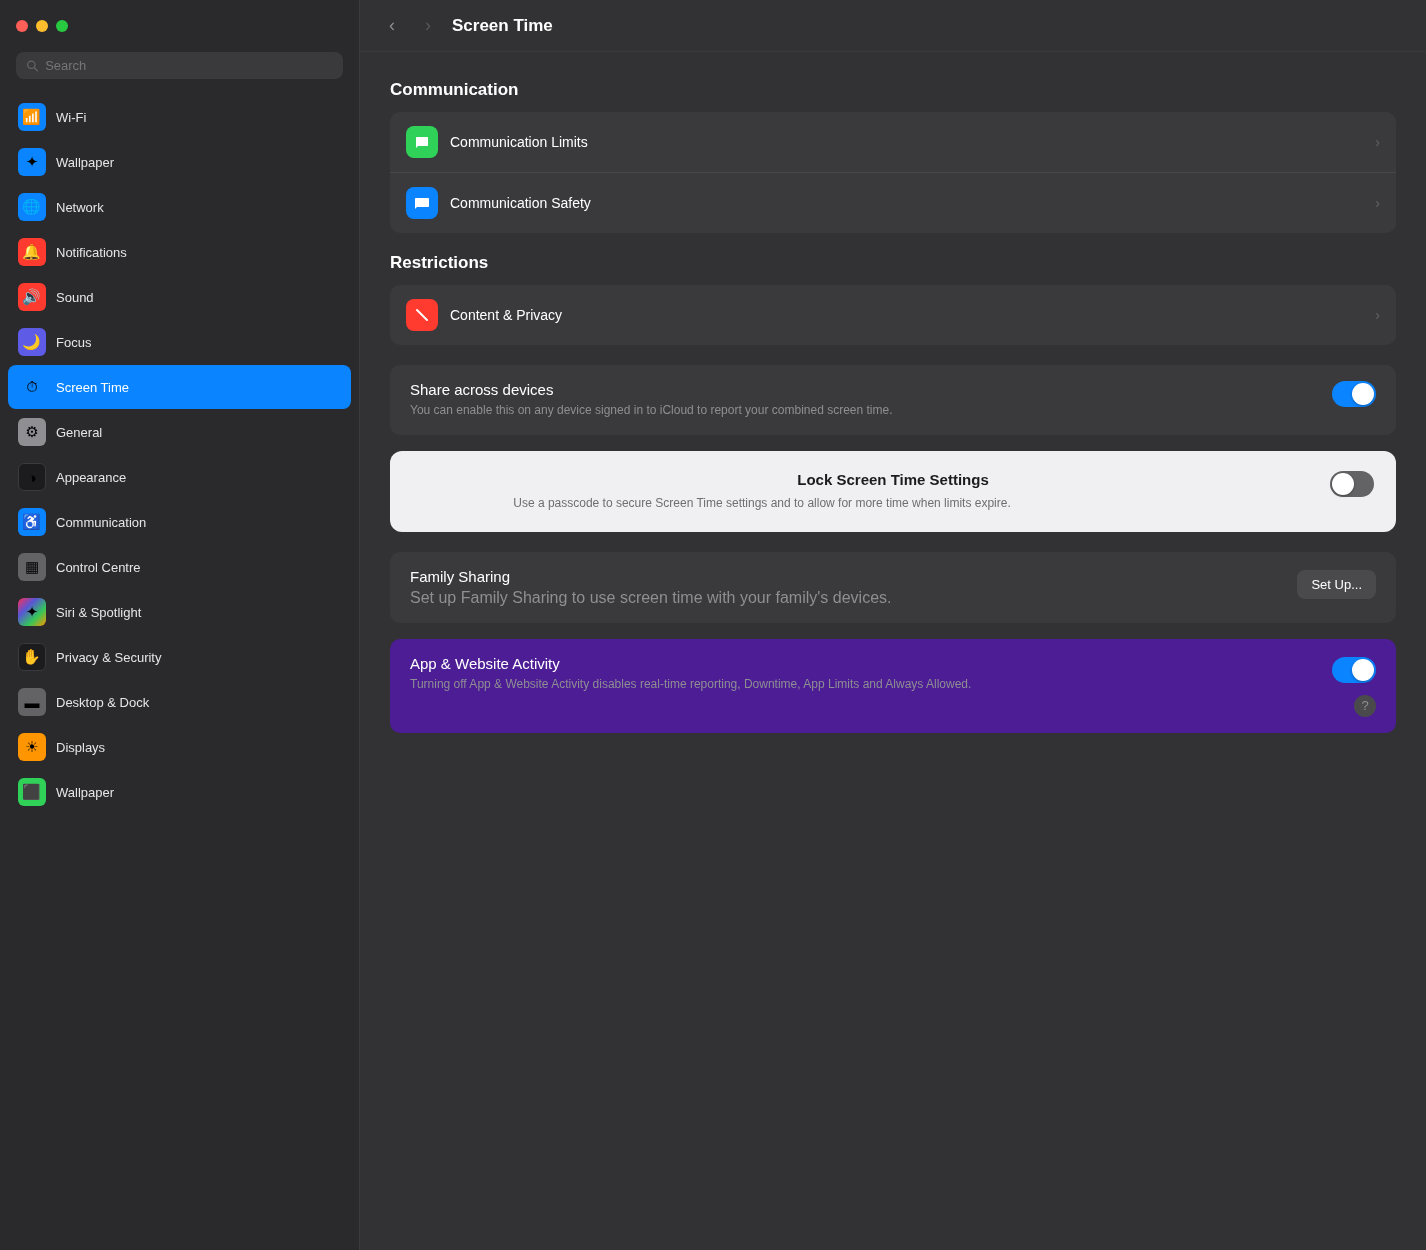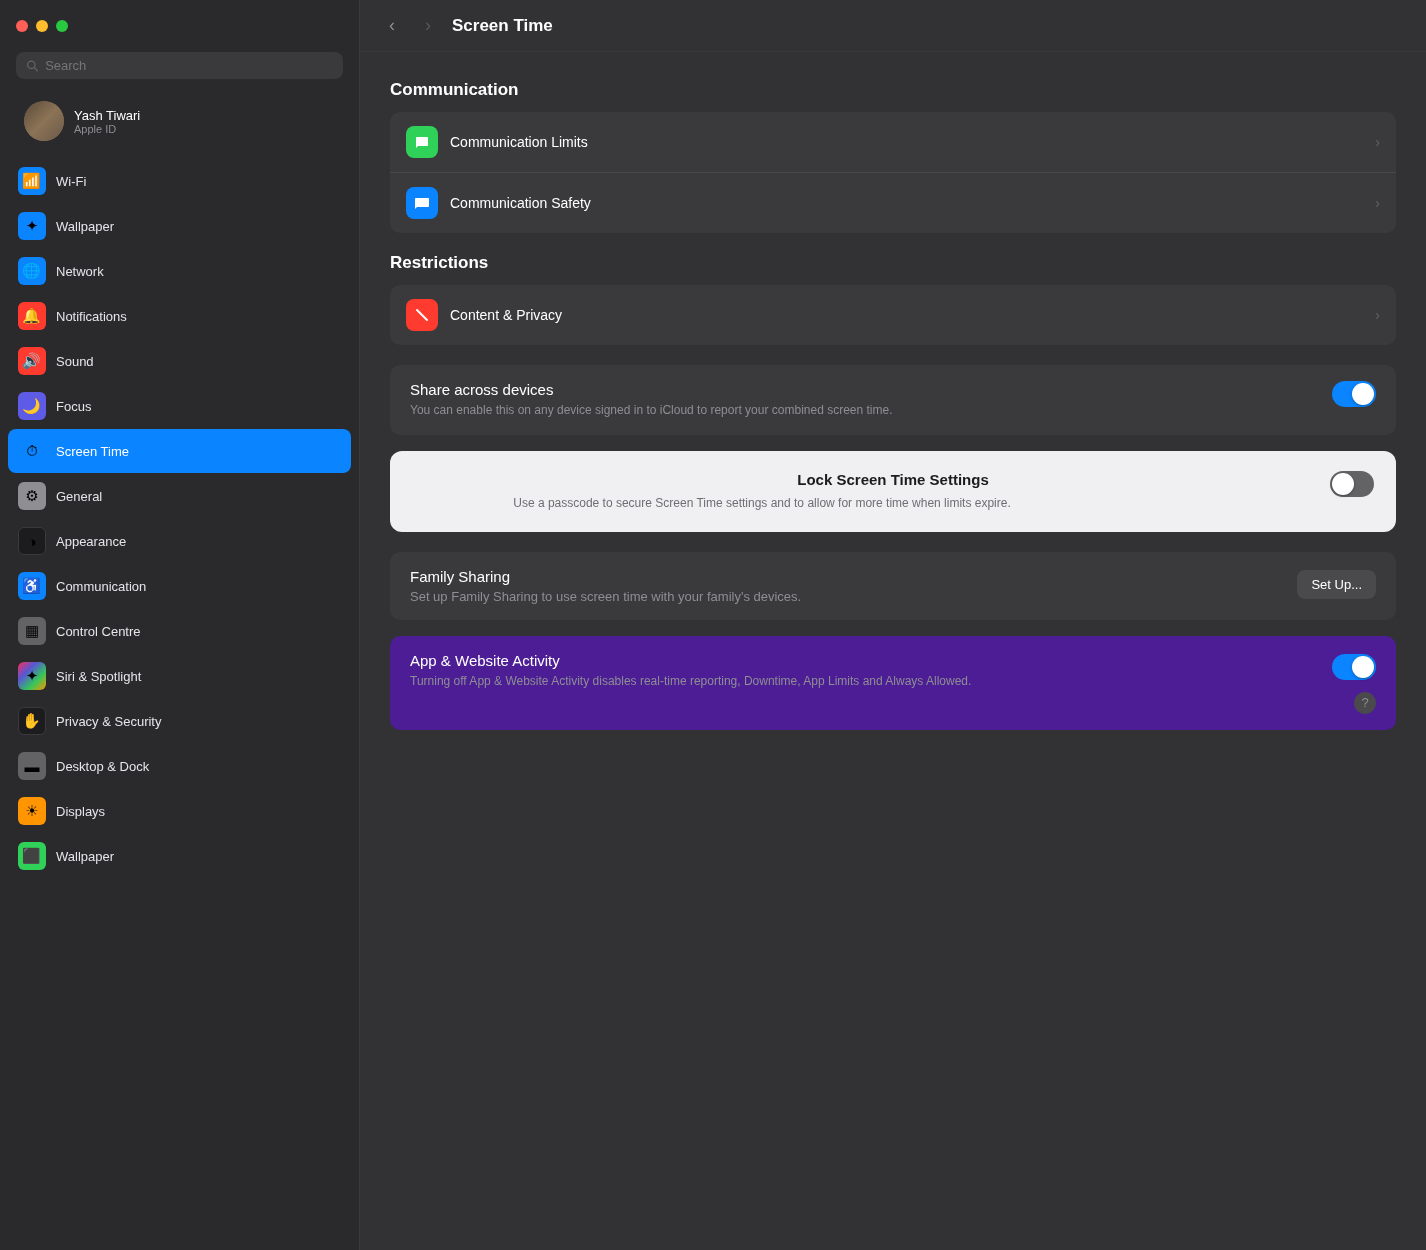--- a/index.html
+++ b/index.html
@@ -305,21 +305,21 @@
       display: flex;
       align-items: flex-start;
       padding: 16px 20px;
       background: #3a3a3c;
       border-radius: 10px;
       margin-bottom: 16px;
     }
 
     .family-text { flex: 1; }
     .family-title { color: #ffffff; font-size: 15px; font-weight: 500; margin-bottom: 4px; }
-    .family-subtitle { color: #8e8e93; font-size: 13px; }
+    .family-subtitle { color: #8e8e93; font-size: 16px; }
 
     .setup-btn {
       background: #4a4a4c;
       color: #ffffff;
       border: none;
       border-radius: 8px;
       padding: 7px 14px;
       font-size: 13px;
       cursor: pointer;
       white-space: nowrap;
@@ -374,29 +374,20 @@
   </div>
 
   <div class="search-bar">
     <svg class="search-icon-svg" viewBox="0 0 16 16" fill="none">
       <circle cx="6.5" cy="6.5" r="4.5" stroke="#8e8e93" stroke-width="1.5"></circle>
       <line x1="10.5" y1="10.5" x2="14" y2="14" stroke="#8e8e93" stroke-width="1.5" stroke-linecap="round"></line>
     </svg>
     <input class="search-input" type="text" placeholder="Search" style="">
   </div>
 
-  <div class="user-profile">
-    <div class="avatar">
-      <div class="avatar-img"></div>
-    </div>
-    <div class="user-info">
-      <span class="user-name">Yash Tiwari</span>
-      <span class="user-subtitle">Apple ID</span>
-    </div>
-  </div>
 
   <div class="sidebar-list">
 
   <div class="sidebar-item">
         <div class="item-icon icon-wifi">📶</div>
         <span class="item-label">Wi-Fi</span>
       </div>
       <div class="sidebar-item">
         <div class="item-icon icon-bluetooth">✦</div>
         <span class="item-label">Wallpaper</span>

